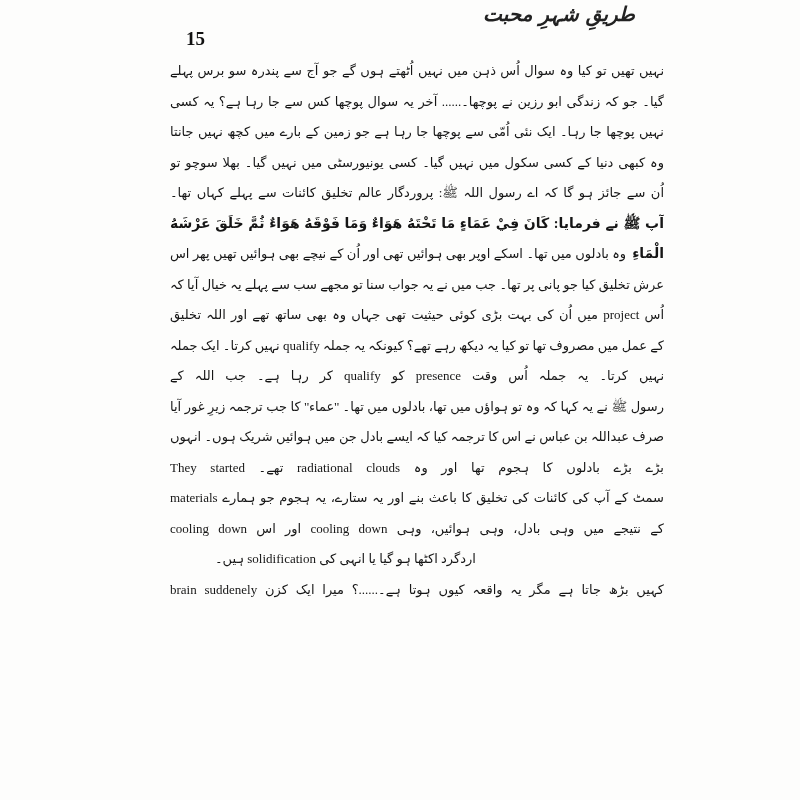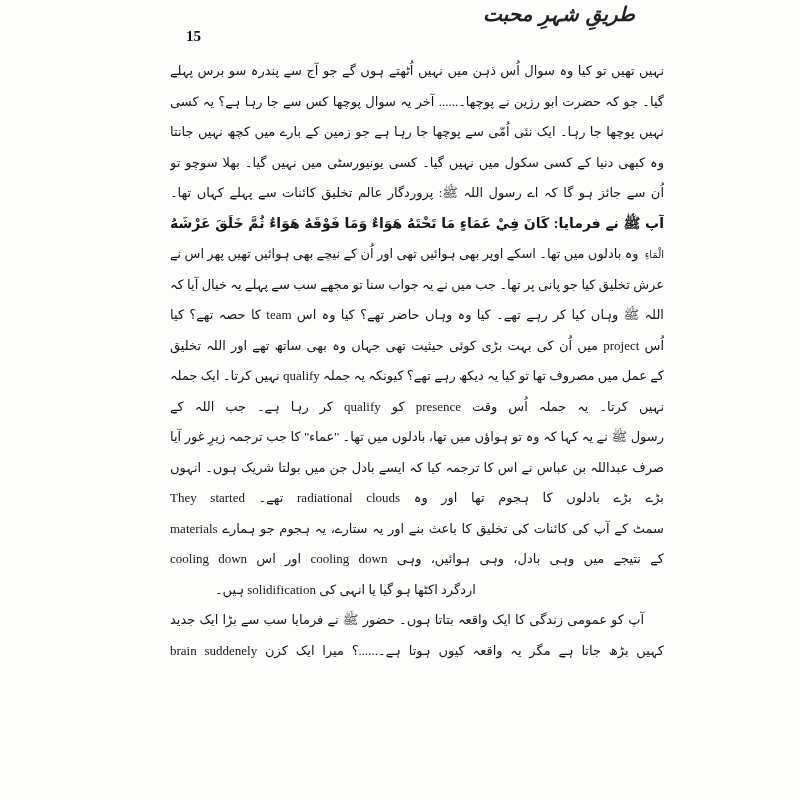--- a/index.html
+++ b/index.html
@@ -31,21 +31,21 @@
     letter-spacing: 1px;
     color: #222;
     white-space: nowrap;
   }
   .page-number {
     position: absolute;
     top: 28px;
     left: 186px;
     font-family: "Liberation Serif", serif;
     font-weight: bold;
-    font-size: 15px;
+    font-size: 19px;
     color: #111;
   }
   
   .body-text {
     position: absolute;
     top: 56px;
     left: 170px;
     width: 494px;
   }
   .line {
@@ -59,22 +59,22 @@
     overflow: hidden;
     white-space: normal;
     font-family: "Liberation Serif", "DejaVu Sans", sans-serif;
     color: #161616;
   }
   .line.arabic-bold {
     font-weight: bold;
     font-size: 14px;
   }
   .lead-bold {
-    font-weight: normal;
-    font-size: 10px;
+    font-weight: bold;
+    font-size: 14px;
     margin-left: 6px;
     margin-top: 37px;
   }
   .line.partial-left {
     text-align: left;
     text-align-last: left;
     padding-left: 45px;
     width: 449px;
   }
   .line.indent {
@@ -86,34 +86,32 @@
 <body>
 
 <div class="page">
 
   <div class="title">طریقِ شہرِ محبت</div>
 
   <div class="page-number">15</div>
 
   <div class="body-text">
     <div class="line">نہیں تھیں تو کیا وہ سوال اُس ذہن میں نہیں اُٹھتے ہوں گے جو آج سے پندرہ سو برس پہلے پوچھا</div>
-    <div class="line">گیا۔ جو کہ حضرت ابو رزین نے پوچھا۔...... آخر یہ سوال پوچھا کس سے جا رہا ہے؟ یہ کسی</div>
+    <div class="line">گیا۔ جو کہ زندگی ابو رزین نے پوچھا۔...... آخر یہ سوال پوچھا کس سے جا رہا ہے؟ یہ کسی</div>
     <div class="line">نہیں پوچھا جا رہا۔ ایک نئی اُمّی سے پوچھا جا رہا ہے جو زمین کے بارے میں کچھ نہیں جانتا کیونکہ</div>
     <div class="line">وہ کبھی دنیا کے کسی سکول میں نہیں گیا۔ کسی یونیورسٹی میں نہیں گیا۔ بھلا سوچو تو سہی کہ کیا یہ سوال</div>
     <div class="line">اُن سے جائز ہو گا کہ اے رسول اللہ ﷺ: پروردگار عالم تخلیق کائنات سے پہلے کہاں تھا۔</div>
     <div class="line arabic-bold">آپ ﷺ نے فرمایا: كَانَ فِيْ عَمَاءٍ مَا تَحْتَهُ هَوَاءٌ وَمَا فَوْقَهُ هَوَاءٌ ثُمَّ خَلَقَ عَرْشَهُ عَلَى</div>
     <div class="line"><span class="lead-bold">الْمَاءِ</span><span>وہ بادلوں میں تھا۔ اسکے اوپر بھی ہوائیں تھی اور اُن کے نیچے بھی ہوائیں تھیں پھر اس نے اپنا</span></div>
     <div class="line">عرش تخلیق کیا جو پانی پر تھا۔ جب میں نے یہ جواب سنا تو مجھے سب سے پہلے یہ خیال آیا کہ رسول</div>
-    <div class="line">اللہ ﷺ وہاں کیا کر رہے تھے۔ کیا وہ وہاں حاضر تھے؟ کیا وہ اس team کا حصہ تھے؟ کیا</div>
     <div class="line">اُس project میں اُن کی بہت بڑی کوئی حیثیت تھی جہاں وہ بھی ساتھ تھے اور اللہ تخلیق کائنات</div>
     <div class="line">کے عمل میں مصروف تھا تو کیا یہ دیکھ رہے تھے؟ کیونکہ یہ جملہ qualify نہیں کرتا۔ ایک جملہ</div>
     <div class="line">نہیں کرتا۔ یہ جملہ اُس وقت presence کو qualify کر رہا ہے۔ جب اللہ کے</div>
     <div class="line">رسول ﷺ نے یہ کہا کہ وہ تو ہواؤں میں تھا، بادلوں میں تھا۔ ''عماء'' کا جب ترجمہ زیرِ غور آیا تو</div>
-    <div class="line">صرف عبداللہ بن عباس نے اس کا ترجمہ کیا کہ ایسے بادل جن میں بولتا شریک ہوں۔ انہوں</div>
+    <div class="line">صرف عبداللہ بن عباس نے اس کا ترجمہ کیا کہ ایسے بادل جن میں ہوائیں شریک ہوں۔ انہوں</div>
     <div class="line">بڑے بڑے بادلوں کا ہجوم تھا اور وہ radiational clouds تھے۔ They started</div>
     <div class="line">materials سمٹ کے آپ کی کائنات کی تخلیق کا باعث بنے اور یہ ستارے، یہ ہجوم جو ہمارے</div>
     <div class="line">cooling down اور اس cooling down کے نتیجے میں وہی بادل، وہی ہوائیں، وہی</div>
     <div class="line partial-left">اردگرد اکٹھا ہو گیا یا انہی کی solidification ہیں۔</div>
-    <div class="line indent">آپ کو عمومی زندگی کا ایک واقعہ بتاتا ہوں۔ حضور ﷺ نے فرمایا سب سے بڑا ایک جدید</div>
     <div class="line">brain suddenely کہیں بڑھ جاتا ہے مگر یہ واقعہ کیوں ہوتا ہے۔......؟ میرا ایک کزن</div>
   </div>
 
 </div>
 
 </body></html>

